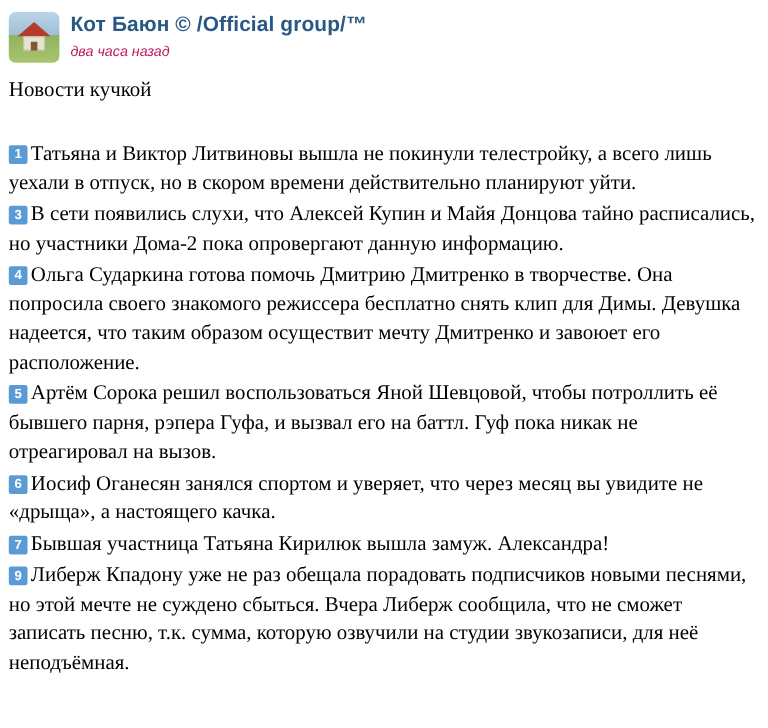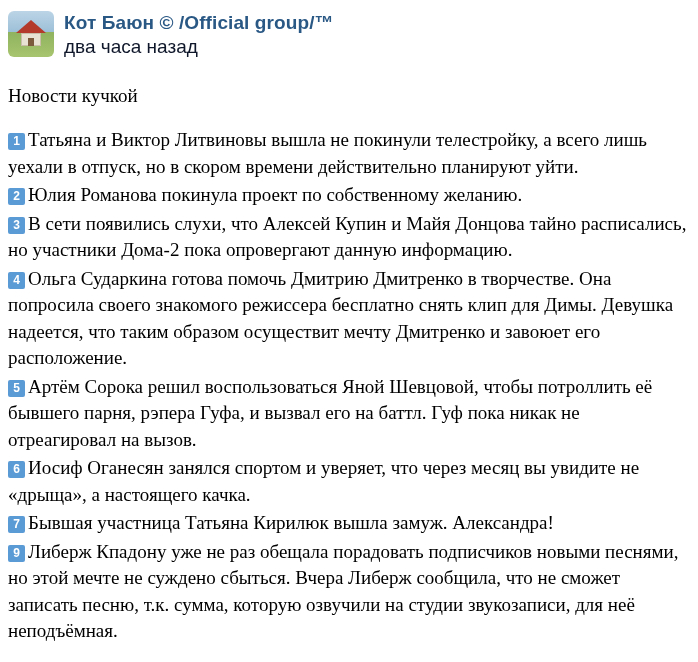--- a/index.html
+++ b/index.html
@@ -16,21 +16,21 @@
   }
   .post {
     padding: 10px 8px 0 8px;
     box-sizing: border-box;
     width: 698px;
   }
   .post-header {
     display: flex;
     align-items: center;
     gap: 10px;
-    margin-bottom: 26px;
+    margin-bottom: 12px;
   }
   .avatar {
     width: 46px;
     height: 46px;
     border-radius: 6px;
     flex: 0 0 auto;
     background: linear-gradient(#bcd4e6 0%, #9dc0d8 45%, #8fb35f 46%, #a8c46e 100%);
     position: relative;
     overflow: hidden;
   }
@@ -71,32 +71,33 @@
   .group-name {
     font-family: "Liberation Sans", sans-serif;
     font-size: 19px;
     font-weight: bold;
     color: #2a5885;
     line-height: 23px;
     letter-spacing: 0.1px;
   }
   .post-time {
     font-family: "Liberation Sans", sans-serif;
-    font-size: 19px;
-    color: #0f172a;
+    font-size: 13px;
+    color: #be185d;
     line-height: 20px;
     margin-top: 3px;
+    font-style: italic;
   }
   .post-body {
     font-size: 19px;
     line-height: 26px;
     color: #000000;
   }
   .intro {
-    margin: 0 0 18px 0;
+    margin: 0 0 32px 0;
     font-size: 19px;
     line-height: 26px;
   }
   .item {
     margin: 0 0 2px 0;
     font-size: 19px;
     line-height: 26.5px;
     text-align: left;
   }
   .num {
@@ -129,21 +130,20 @@
     <div class="header-text">
       <div class="group-name">Кот Баюн © /Official group/™</div>
       <div class="post-time">два часа назад</div>
     </div>
   </div>
 
   <div class="post-body">
     <p class="intro">Новости кучкой</p>
     <div>
       <p class="item"><span class="num">1</span><span>Татьяна и Виктор Литвиновы вышла не покинули телестройку, а всего лишь уехали в отпуск, но в скором времени действительно планируют уйти.</span></p>
-      <p class="item"><span class="num">2</span><span>Юлия Романова покинула проект по собственному желанию.</span></p>
       <p class="item"><span class="num">3</span><span>В сети появились слухи, что Алексей Купин и Майя Донцова тайно расписались, но участники Дома-2 пока опровергают данную информацию.</span></p>
       <p class="item"><span class="num">4</span><span>Ольга Сударкина готова помочь Дмитрию Дмитренко в творчестве. Она попросила своего знакомого режиссера бесплатно снять клип для Димы. Девушка надеется, что таким образом осуществит мечту Дмитренко и завоюет его расположение.</span></p>
       <p class="item"><span class="num">5</span><span>Артём Сорока решил воспользоваться Яной Шевцовой, чтобы потроллить её бывшего парня, рэпера Гуфа, и вызвал его на баттл. Гуф пока никак не отреагировал на вызов.</span></p>
       <p class="item"><span class="num">6</span><span>Иосиф Оганесян занялся спортом и уверяет, что через месяц вы увидите не «дрыща», а настоящего качка.</span></p>
       <p class="item"><span class="num">7</span><span>Бывшая участница Татьяна Кирилюк вышла замуж. Александра!</span></p>
       <p class="item"><span class="num">9</span><span>Либерж Кпадону уже не раз обещала порадовать подписчиков новыми песнями, но этой мечте не суждено сбыться. Вчера Либерж сообщила, что не сможет записать песню, т.к. сумма, которую озвучили на студии звукозаписи, для неё неподъёмная.</span></p>
     </div>
   </div>
 
 </div>

